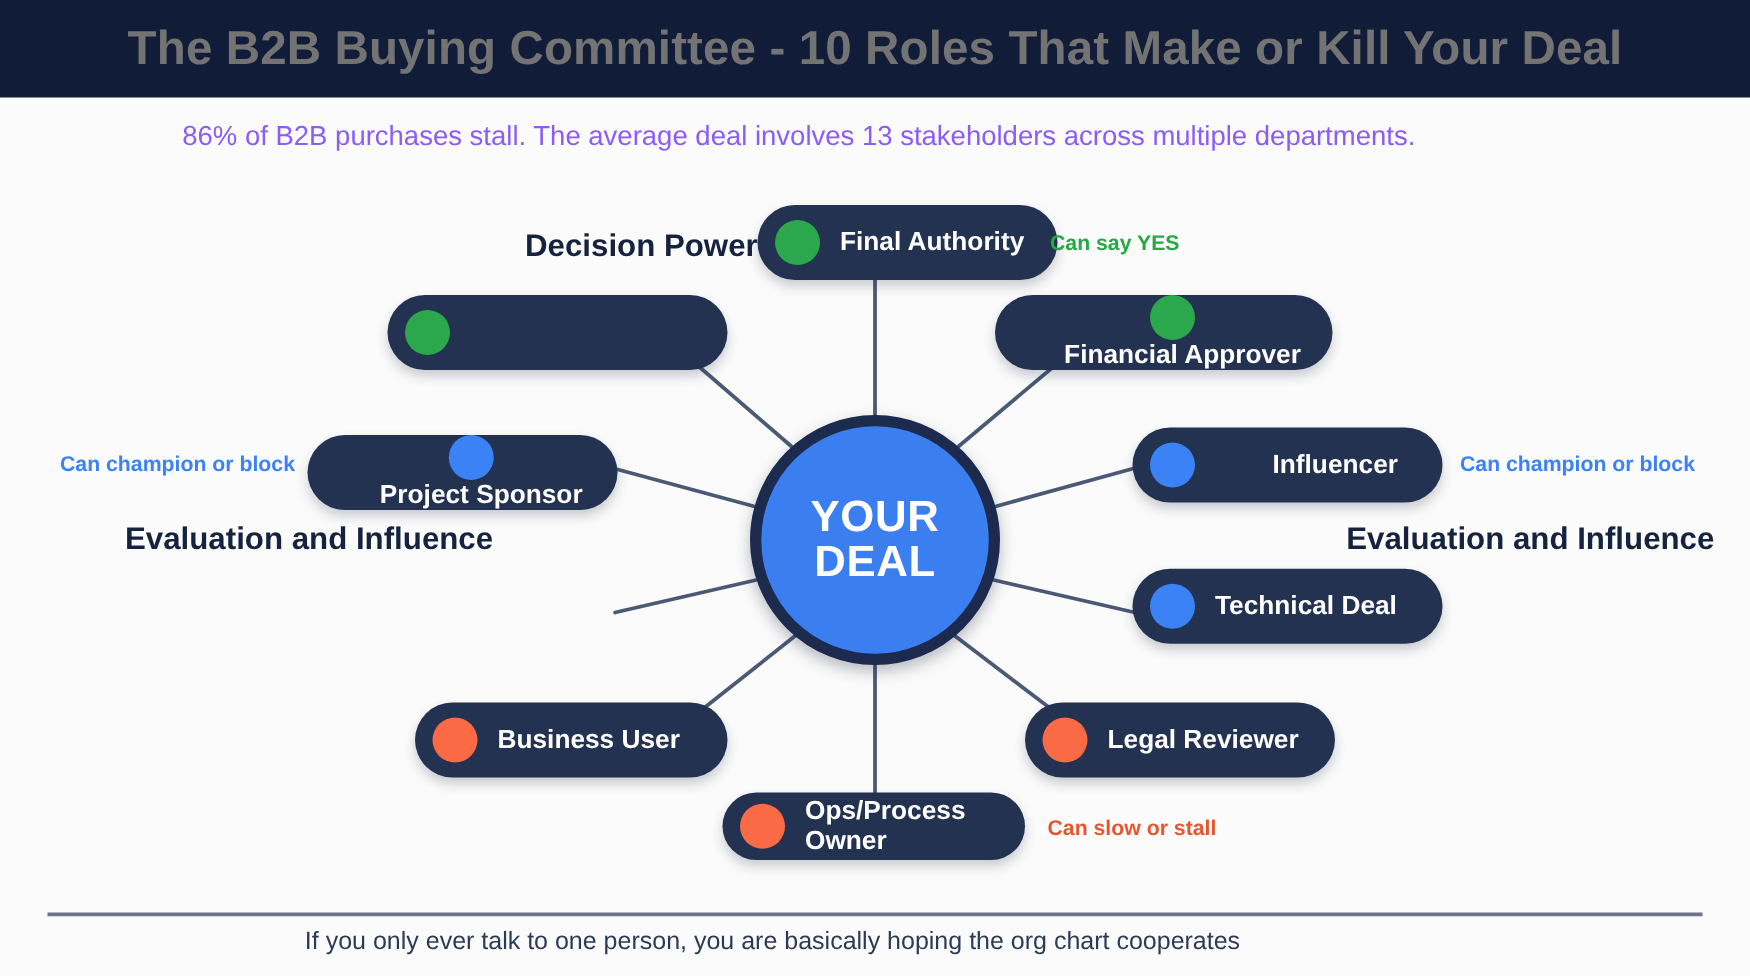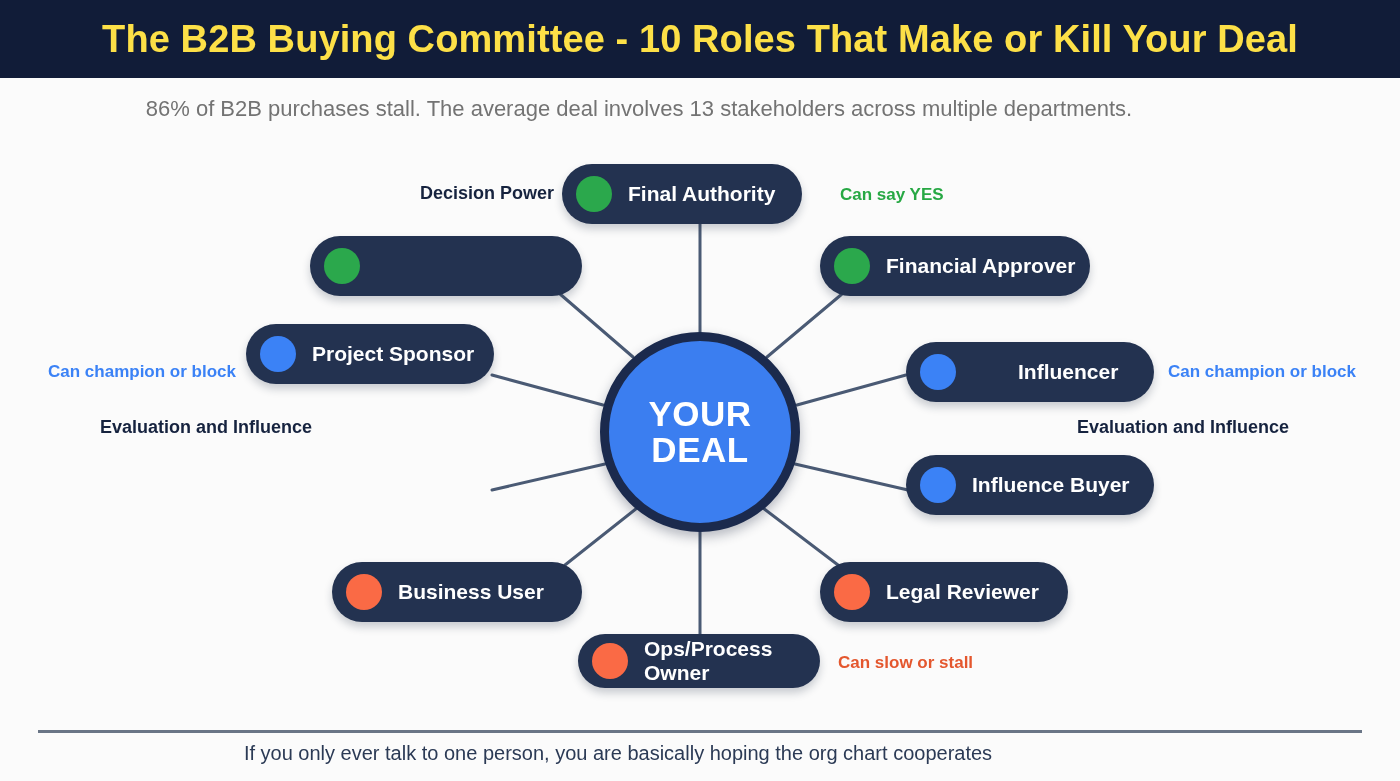--- a/index.html
+++ b/index.html
@@ -27,35 +27,35 @@
     left: 0;
     top: 0;
     width: 1400px;
     height: 78px;
     background: #111c38;
     display: flex;
     align-items: center;
     justify-content: center;
   }
   .header-title {
-    color: #fde047;
+    color: #737373;
     font-size: 38px;
     font-weight: bold;
     letter-spacing: 0.1px;
     white-space: nowrap;
     font-family: "Liberation Sans", sans-serif;
   }
 
   .subtitle {
     position: absolute;
     left: 0;
     top: 96px;
     width: 1278px;
     text-align: center;
-    color: #737373;
+    color: #8b5cf6;
     font-size: 22px;
     font-weight: normal;
     font-family: "Liberation Sans", sans-serif;
   }
 
   
   #connectors {
     position: absolute;
     left: 0;
     top: 0;
@@ -125,21 +125,21 @@
 
   
   .annot {
     position: absolute;
     font-size: 17px;
     font-weight: bold;
     white-space: nowrap;
     font-family: "Liberation Sans", sans-serif;
   }
   .annot.group {
-    font-size: 18px;
+    font-size: 25px;
     color: #16233f;
     text-align: right;
   }
 
   
   .footer-rule {
     position: absolute;
     left: 38px;
     top: 730px;
     width: 1324px;
@@ -181,48 +181,48 @@
       <line x1="763" y1="508" x2="838" y2="565"></line>
       <line x1="700" y1="532" x2="700" y2="636"></line>
     </g>
   </svg>
 
   <div class="hub">
     <div class="hub-line">YOUR</div>
     <div class="hub-line">DEAL</div>
   </div>
 
-  <div class="pill" style="left:562px; top:164px; width:240px;">
+  <div class="pill" style="left:606px; top:164px; width:240px;">
     <span class="pill-dot" style="background:#2BA84C;"></span>
     <span class="pill-label">Final Authority</span>
   </div>
 
   <div class="pill" style="left:310px; top:236px; width:272px;">
     <span class="pill-dot" style="background:#2BA84C;"></span>
   </div>
 
-  <div class="pill" style="left:820px; top:236px; width:270px;">
+  <div class="pill" style="left:796px; top:236px; width:270px;flex-direction:column;">
     <span class="pill-dot" style="background:#2BA84C;"></span>
     <span class="pill-label">Financial Approver</span>
   </div>
 
-  <div class="pill" style="left:246px; top:324px; width:248px;">
+  <div class="pill" style="left:246px; top:348px; width:248px;flex-direction:column;">
     <span class="pill-dot" style="background:#3b82f6;"></span>
     <span class="pill-label">Project Sponsor</span>
   </div>
 
   <div class="pill" style="left:906px; top:342px; width:248px;gap:46px;">
     <span class="pill-dot" style="background:#3b82f6;"></span>
     <span class="pill-label">Influencer</span>
   </div>
 
 
   <div class="pill" style="left:906px; top:455px; width:248px;">
     <span class="pill-dot" style="background:#3b82f6;"></span>
-    <span class="pill-label">Influence Buyer</span>
+    <span class="pill-label">Technical Deal</span>
   </div>
 
   <div class="pill" style="left:332px; top:562px; width:250px;">
     <span class="pill-dot" style="background:#FA6A45;"></span>
     <span class="pill-label">Business User</span>
   </div>
 
   <div class="pill" style="left:820px; top:562px; width:248px;">
     <span class="pill-dot" style="background:#FA6A45;"></span>
     <span class="pill-label">Legal Reviewer</span>

